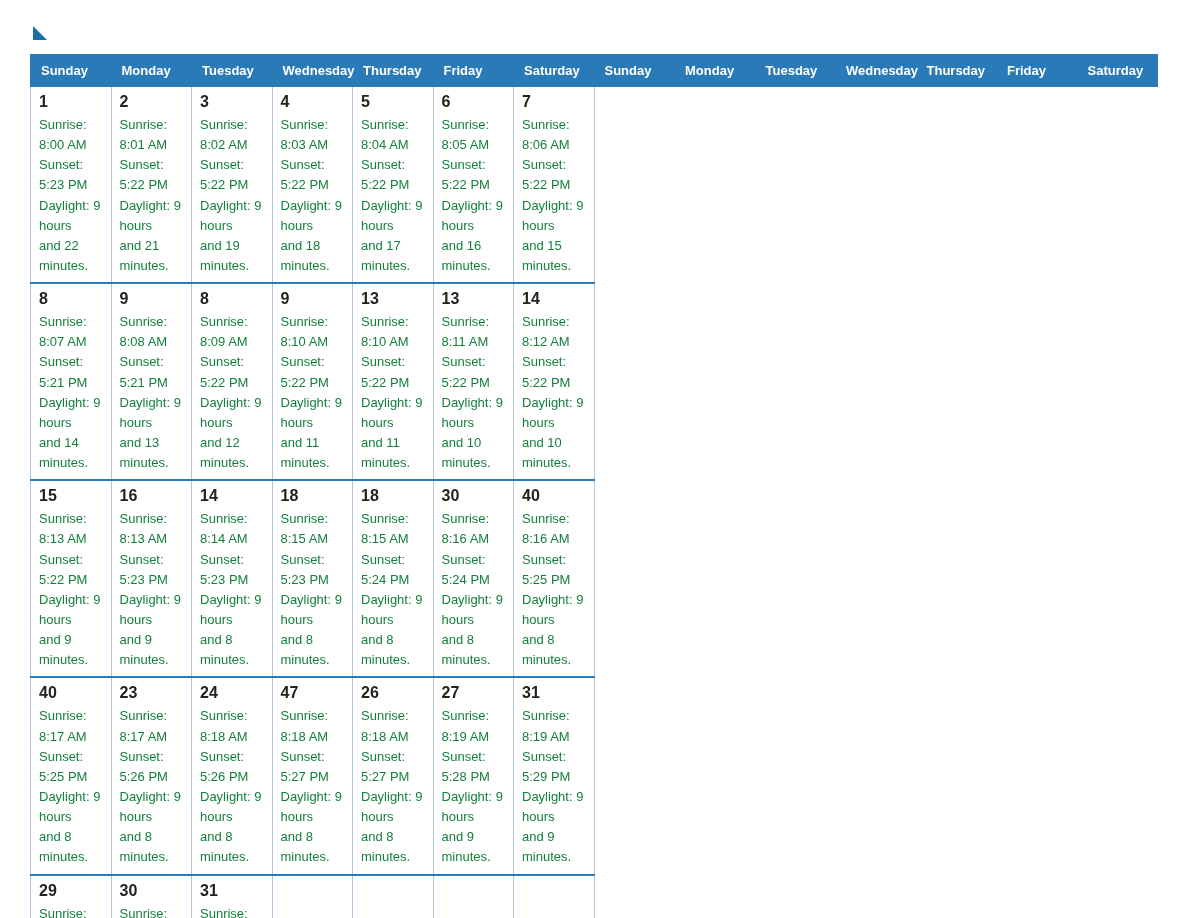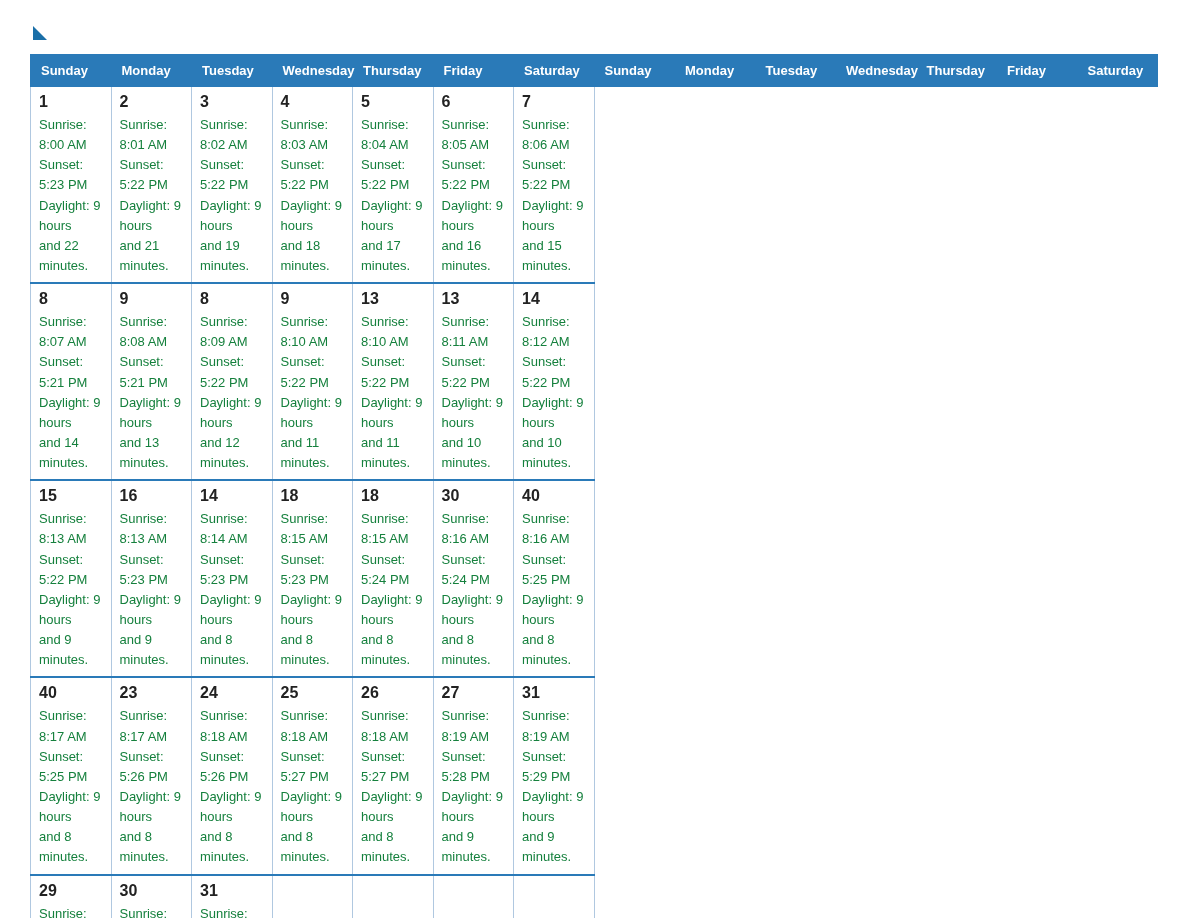--- a/index.html
+++ b/index.html
@@ -356,21 +356,21 @@
         <td>
         <div class="day-number">24</div>
         <div class="day-info">
           Sunrise: 8:18 AM<br>
           Sunset: 5:26 PM<br>
           Daylight: 9 hours<br>
           and 8 minutes.
         </div>
       </td>
         <td>
-        <div class="day-number">25</div>
+        <div class="day-number">47</div>
         <div class="day-info">
           Sunrise: 8:18 AM<br>
           Sunset: 5:27 PM<br>
           Daylight: 9 hours<br>
           and 8 minutes.
         </div>
       </td>
         <td>
         <div class="day-number">26</div>
         <div class="day-info">

